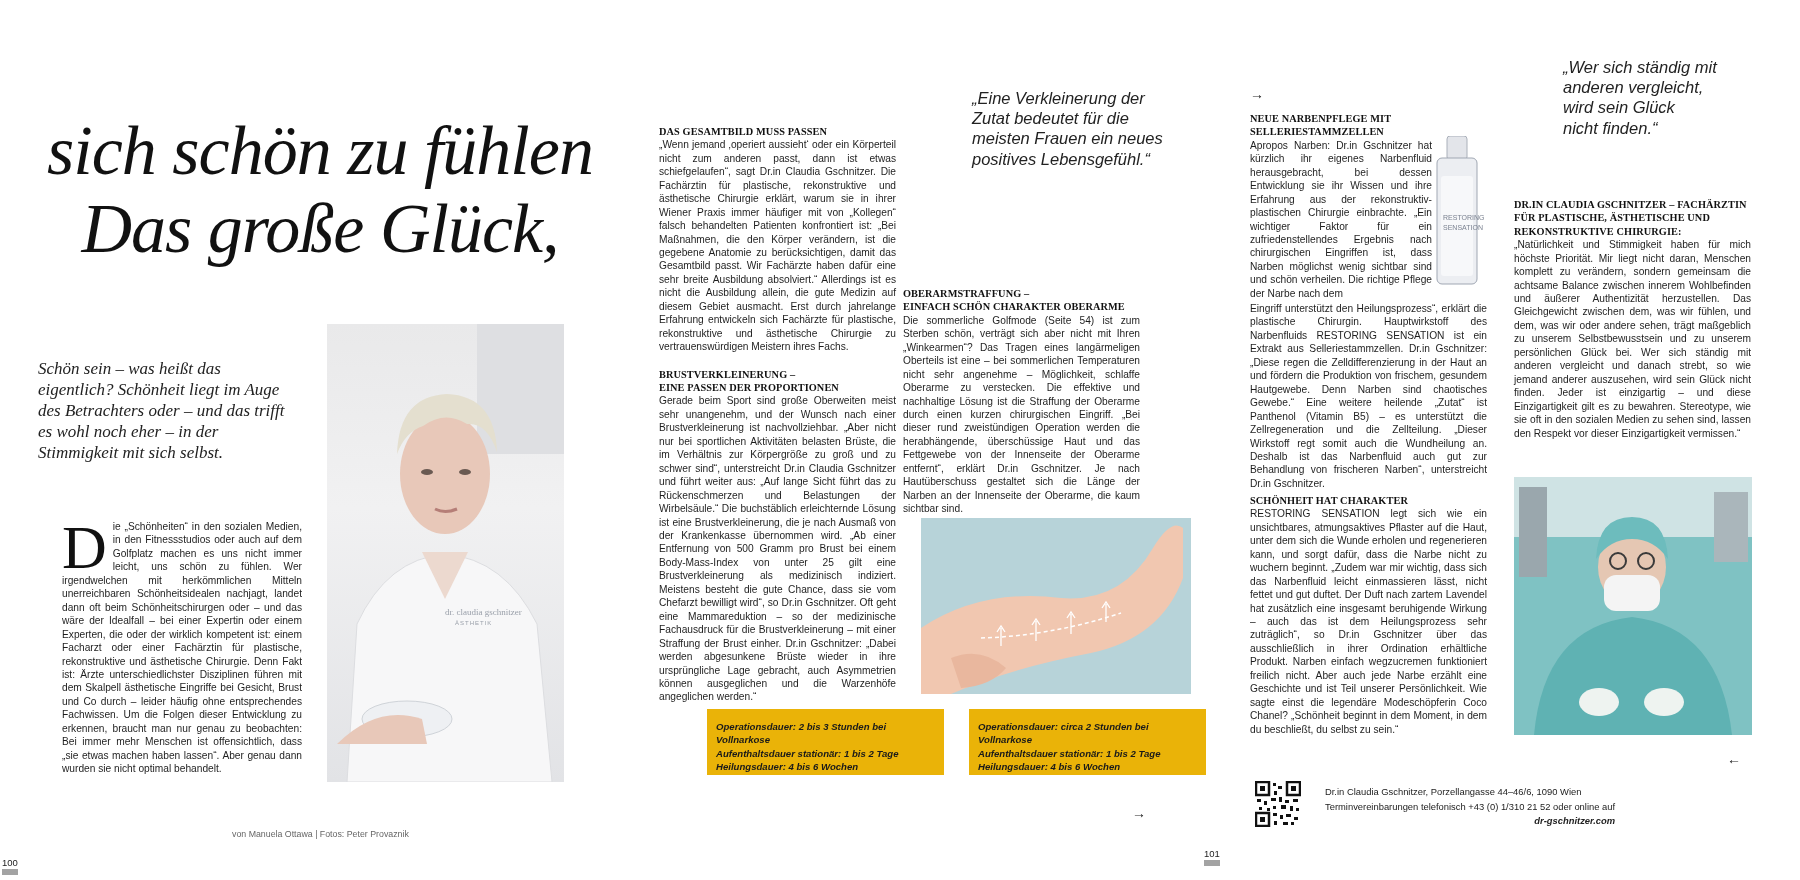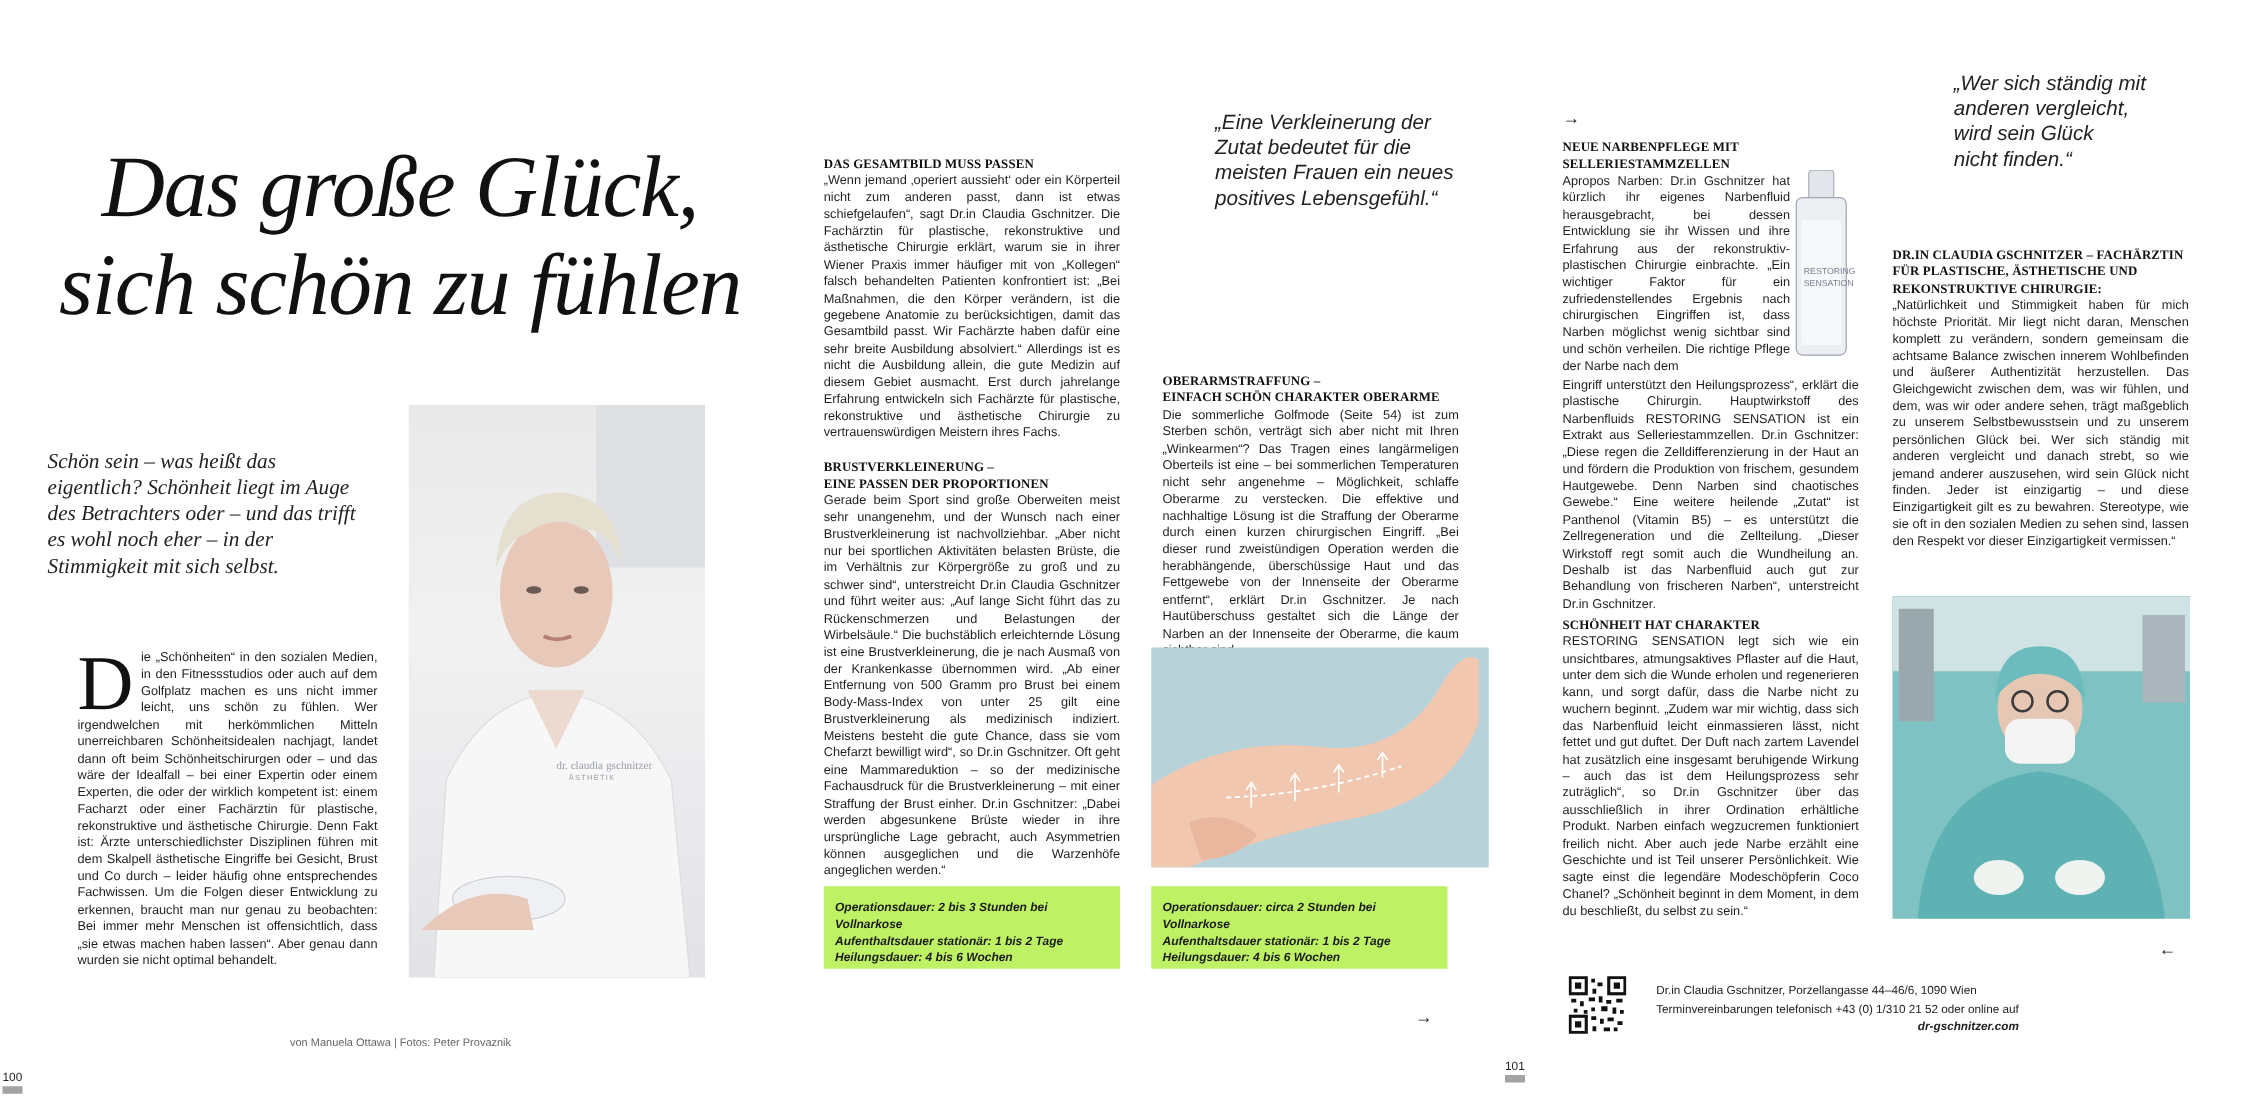--- a/index.html
+++ b/index.html
@@ -47,34 +47,34 @@
   .h-sec {
     font-family: "Liberation Serif", "DejaVu Serif", serif;
     font-weight: bold; font-size: 10.3px; line-height: 13.4px; color: #111;
     text-transform: none; letter-spacing: 0.1px;
   }
 
   .col2 { left: 659px; top: 125px; width: 237px; }
   .col2 .sec2 { margin-top: 14px; }
 
   .infobox {
-    background: #bef264; padding: 11px 9px;
-    font-size: 9.6px; line-height: 13.3px; font-weight: bold; font-style: italic; color: #1a1a1a;
+    background: #eab308; padding: 11px 9px;
+    font-size: 9.6px; line-height: 13.3px; font-weight: bold; font-style: italic; color: #1a1a1a; margin-left: 48px;
   }
   .info1 { left: 659px; top: 709px; width: 237px; height: 66px; }
   .info2 { left: 921px; top: 709px; width: 237px; height: 66px; }
 
   .pullquote {
     font-family: Liberation Sans, sans-serif;
     font-style: italic; font-size: 16.5px; line-height: 20.2px; color: #222;
   }
   .pq1 { left: 972px; top: 88px; width: 210px; }
   .pq2 { left: 1563px; top: 57px; width: 200px; }
 
-  .col3 { left: 930px; top: 287px; width: 237px; margin-top: 12px; }
+  .col3 { left: 903px; top: 287px; width: 237px; }
 
   .armphoto {
     left: 921px; top: 518px; width: 270px; height: 176px;
     background: #b7d3d9; overflow: hidden;
   }
 
   .arrow { font-size: 14px; color: #222; line-height: 10px; }
   .arr1 { left: 1132px; top: 808px; }
   .arr2 { left: 1250px; top: 89px; }
   .arr3 { left: 1727px; top: 754px; }
@@ -95,22 +95,22 @@
   }
 
   .qr { left: 1255px; top: 781px; width: 46px; height: 46px; }
   .contact { left: 1325px; top: 785px; font-size: 9.4px; line-height: 14.5px; color: #222; }
   .contact .url { font-weight: bold; font-style: italic; text-align: right; }
 </style>
 </head>
 <body>
 
 <h1 class="abs title">
+  <span>sich schön zu fühlen</span>
   <span>Das große Glück,</span>
-  <span>sich schön zu fühlen</span>
 </h1>
 
 <p class="abs lead">Schön sein – was heißt das eigentlich? Schönheit liegt im Auge des Betrachters oder – und das trifft es wohl noch eher – in der Stimmigkeit mit sich selbst.</p>
 
 <div class="abs body-text intro">
   <span class="dropcap">D</span>
   <span>ie „Schönheiten“ in den sozialen Medien, in den Fitnessstudios oder auch auf dem Golfplatz machen es uns nicht immer leicht, uns schön zu fühlen. Wer irgendwelchen mit herkömmlichen Mitteln unerreichbaren Schönheitsidealen nachjagt, landet dann oft beim Schönheitschirurgen oder – und das wäre der Idealfall – bei einer Expertin oder einem Experten, die oder der wirklich kompetent ist: einem Facharzt oder einer Fachärztin für plastische, rekonstruktive und ästhetische Chirurgie. Denn Fakt ist: Ärzte unterschiedlichster Disziplinen führen mit dem Skalpell ästhetische Eingriffe bei Gesicht, Brust und Co durch – leider häufig ohne entsprechendes Fachwissen. Um die Folgen dieser Entwicklung zu erkennen, braucht man nur genau zu beobachten: Bei immer mehr Menschen ist offensichtlich, dass „sie etwas machen haben lassen“. Aber genau dann wurden sie nicht optimal behandelt.</span>
 </div>
 
 <div class="abs portrait">

